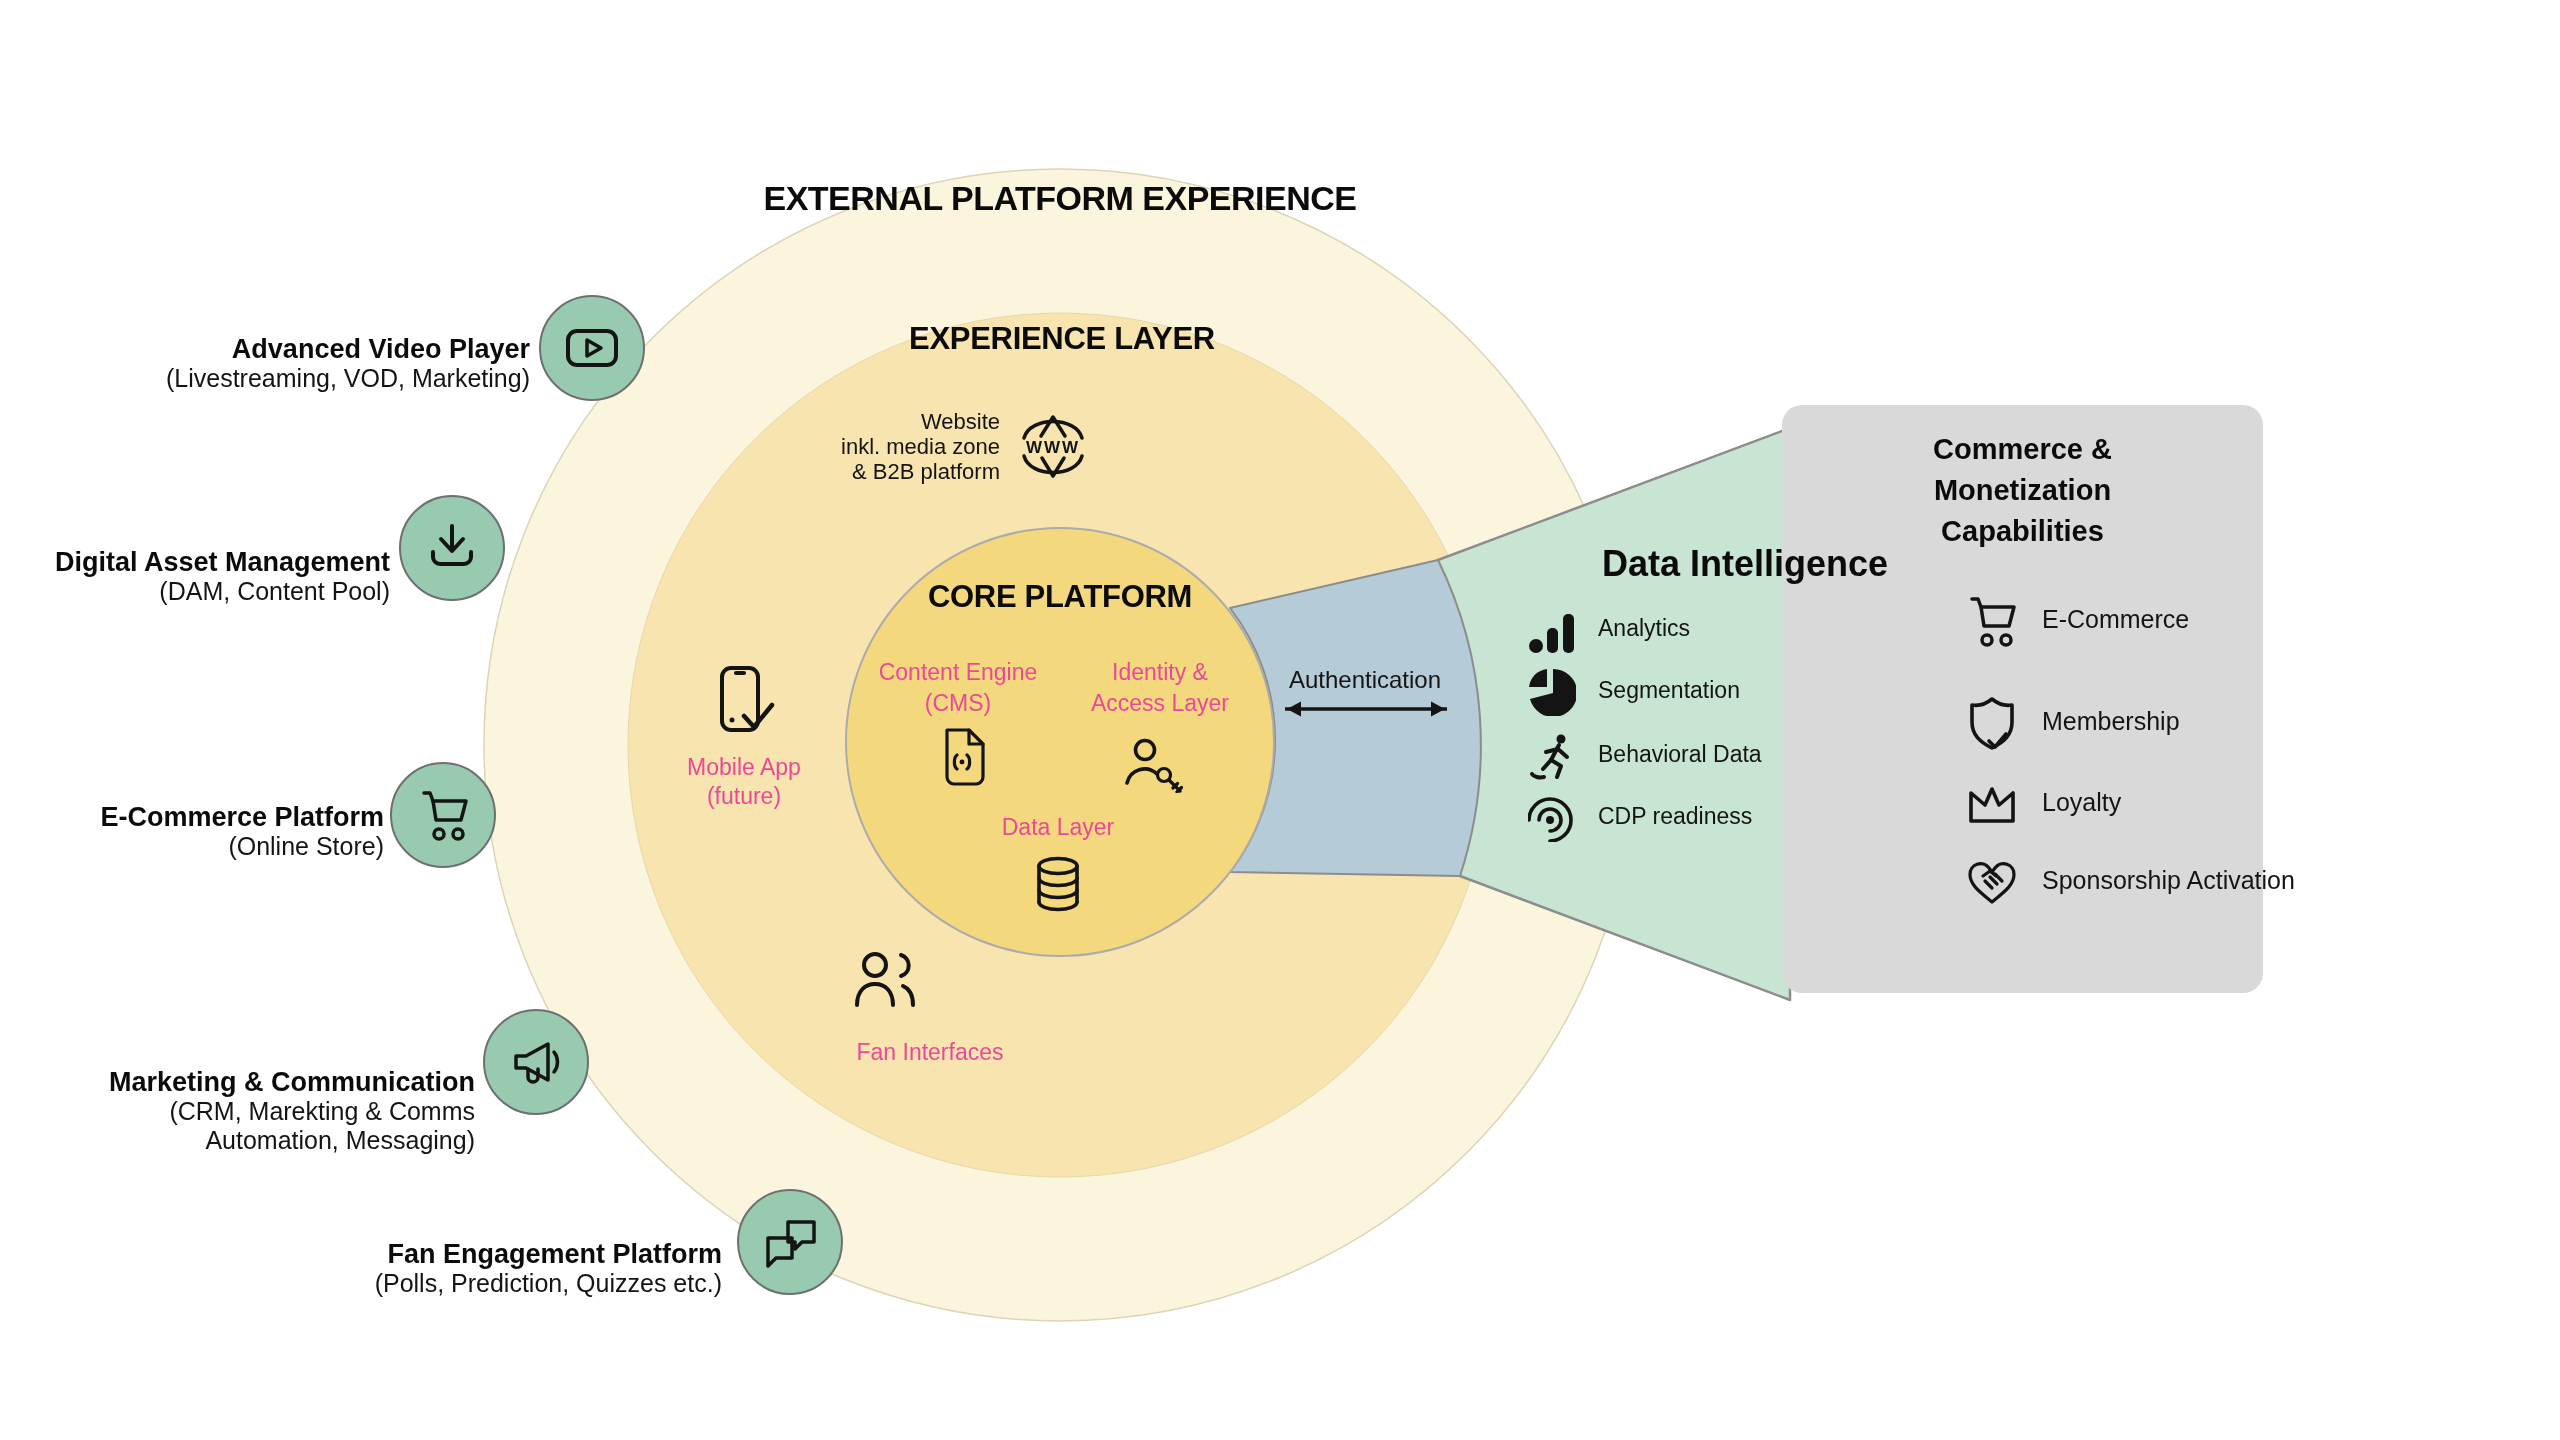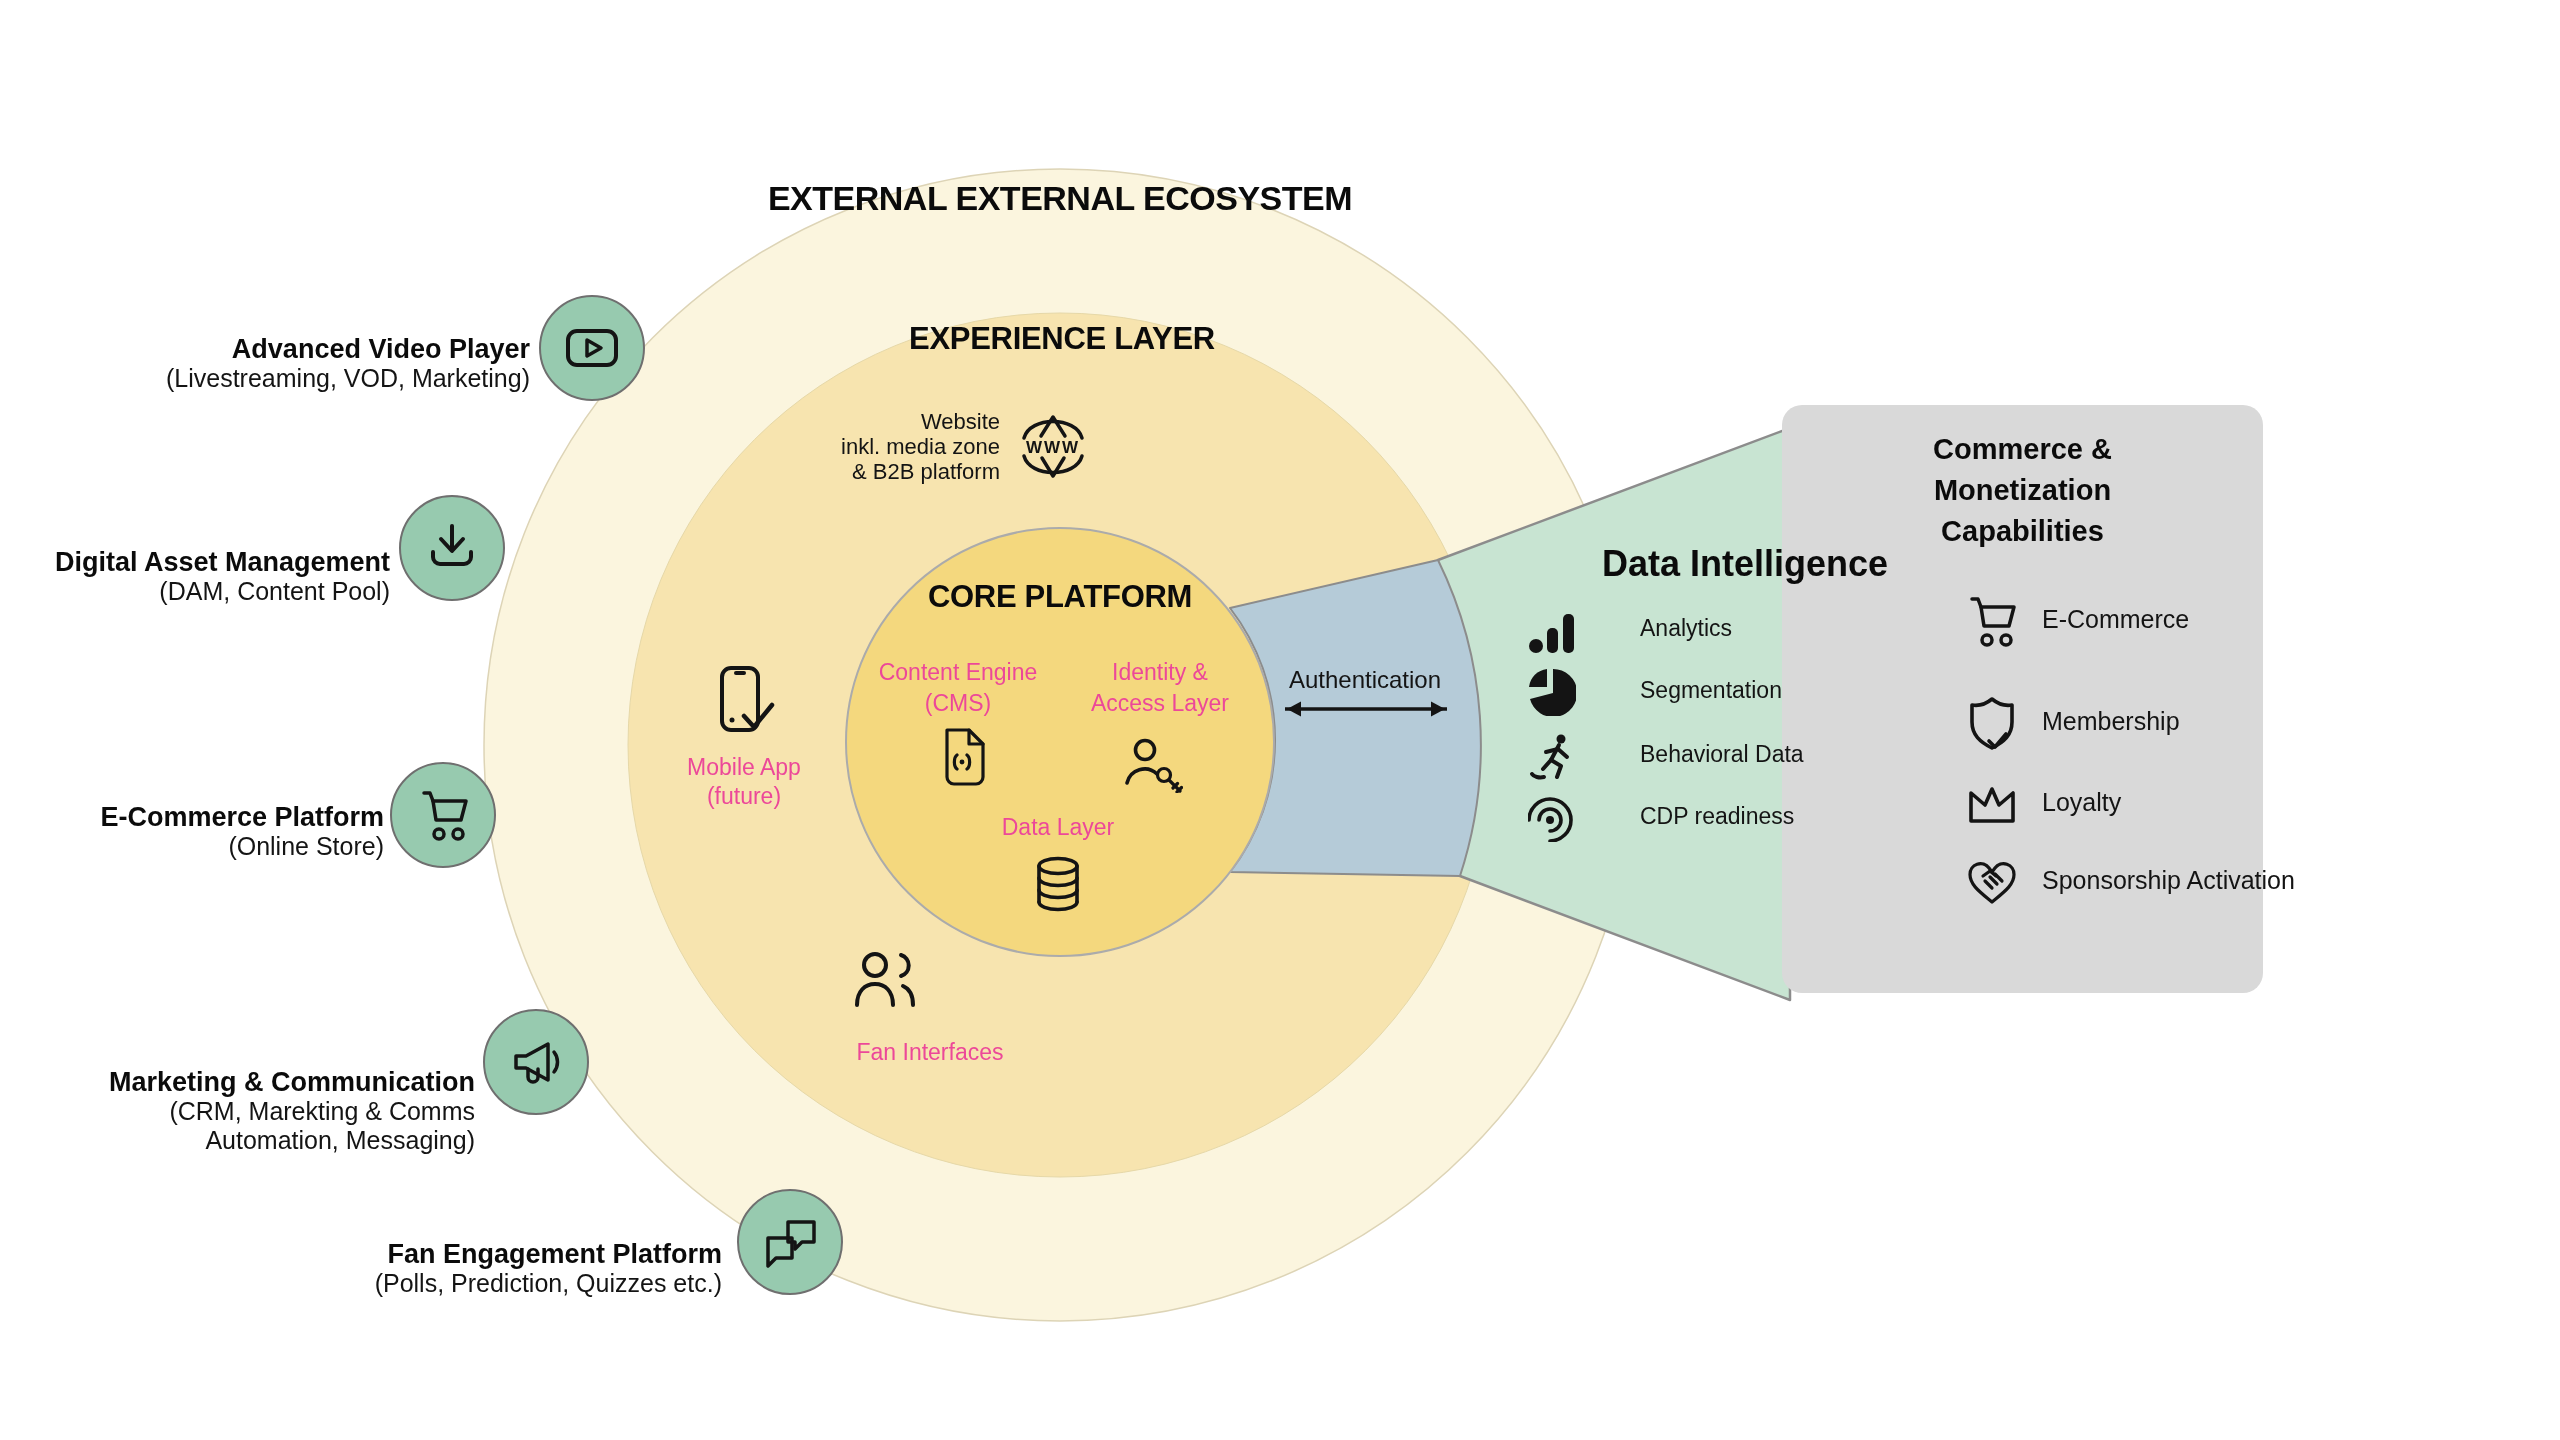--- a/index.html
+++ b/index.html
@@ -6,21 +6,21 @@
   #stage{position:relative;width:2560px;height:1440px;overflow:hidden;background:#fff;
          font-family:"Liberation Sans", sans-serif;color:#111;}
   .abs{position:absolute;}
   svg{display:block;}
   .big-title{font-size:34px;font-weight:bold;letter-spacing:-0.5px;color:#0b0b0b;white-space:nowrap;}
   .ring-title{font-size:31px;font-weight:bold;letter-spacing:-0.3px;color:#0b0b0b;white-space:nowrap;}
   .lbl{font-size:23px;line-height:29px;color:#ec4899;white-space:nowrap;}
   .lbl-s{font-size:22px;line-height:25px;color:#141414;white-space:nowrap;}
   .auth-lbl{font-size:24px;color:#141414;white-space:nowrap;}
   .di-head{font-size:36px;font-weight:bold;color:#0b0b0b;white-space:nowrap;}
-  .di-item{font-size:23px;color:#141414;white-space:nowrap;margin-left:42px;}
+  .di-item{font-size:23px;color:#141414;white-space:nowrap;}
   .panel{left:1782px;top:405px;width:481px;height:588px;background:#D9D9D9;border-radius:20px;}
   .panel-head{left:0;top:24px;width:100%;text-align:center;font-size:29px;font-weight:bold;
               line-height:41px;color:#0b0b0b;}
   .panel-item-lbl{font-size:25px;color:#141414;white-space:nowrap;}
   .sat{text-align:right;}
   .sat-title{font-size:27px;font-weight:bold;line-height:29px;color:#0b0b0b;white-space:nowrap;}
   .sat-sub{font-size:25px;line-height:29px;color:#141414;white-space:nowrap;}
   .cx{transform:translateX(-50%);text-align:center;}
   .globe-www{font:bold 17px "Liberation Sans",sans-serif;letter-spacing:2px;}
 </style>
@@ -75,21 +75,21 @@
     <svg class="abs" style="left:183px;top:449px" width="54" height="54" viewBox="0 0 54 54">
       <g fill="none" stroke="#141414" stroke-width="3.2" stroke-linecap="round" stroke-linejoin="round">
         <path d="M27 48 C15 38 5 31 5 20.5 A10.5 10.5 0 0 1 24 14 l3 4 l3 -4 a10.5 10.5 0 0 1 19 6.5 C49 31 39 38 27 48 Z"></path>
         <path d="M18 22 l7 -5 l6 5"></path>
         <path d="M20 27 l7 7 M25 23 l7 7 M30 20 l7 7"></path>
       </g>
     </svg>
     <div class="abs panel-item-lbl" style="left:260px;top:461px">Sponsorship Activation</div>
   </div>
 
-  <div class="abs big-title cx" style="left:1060px;top:179px">EXTERNAL EXTERNAL ECOSYSTEM</div>
+  <div class="abs big-title cx" style="left:1060px;top:179px">EXTERNAL PLATFORM EXPERIENCE</div>
   <div class="abs ring-title cx" style="left:1062px;top:321px">EXPERIENCE LAYER</div>
   <div class="abs ring-title cx" style="left:1060px;top:579px">CORE PLATFORM</div>
 
   <div class="abs lbl-s" style="right:1560px;top:409px;text-align:right">
     <div>Website</div>
     <div>inkl. media zone</div>
     <div>&amp; B2B platform</div>
   </div>
   <svg class="abs" style="left:1016px;top:410px" width="74" height="74" viewBox="0 0 74 74">
     <g fill="none" stroke="#141414" stroke-width="3.5" stroke-linecap="round" stroke-linejoin="round">

